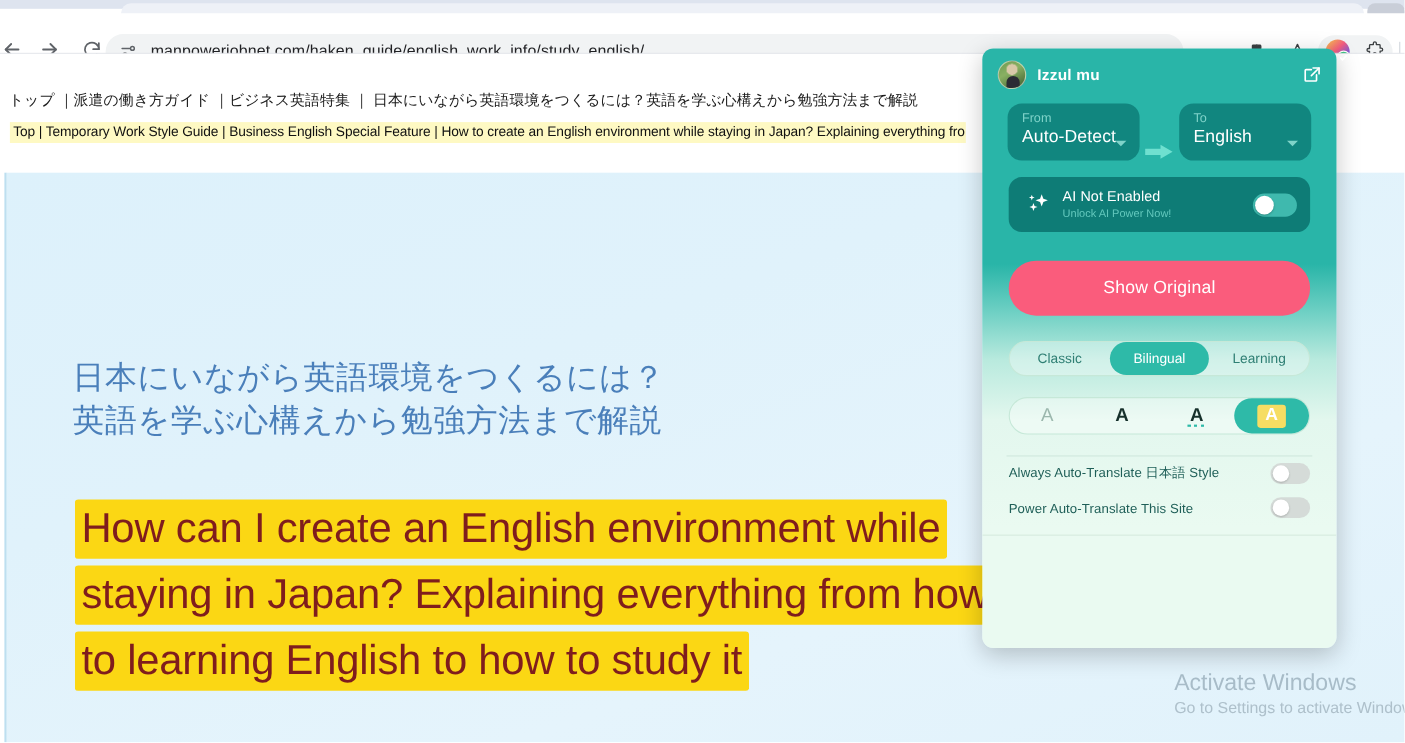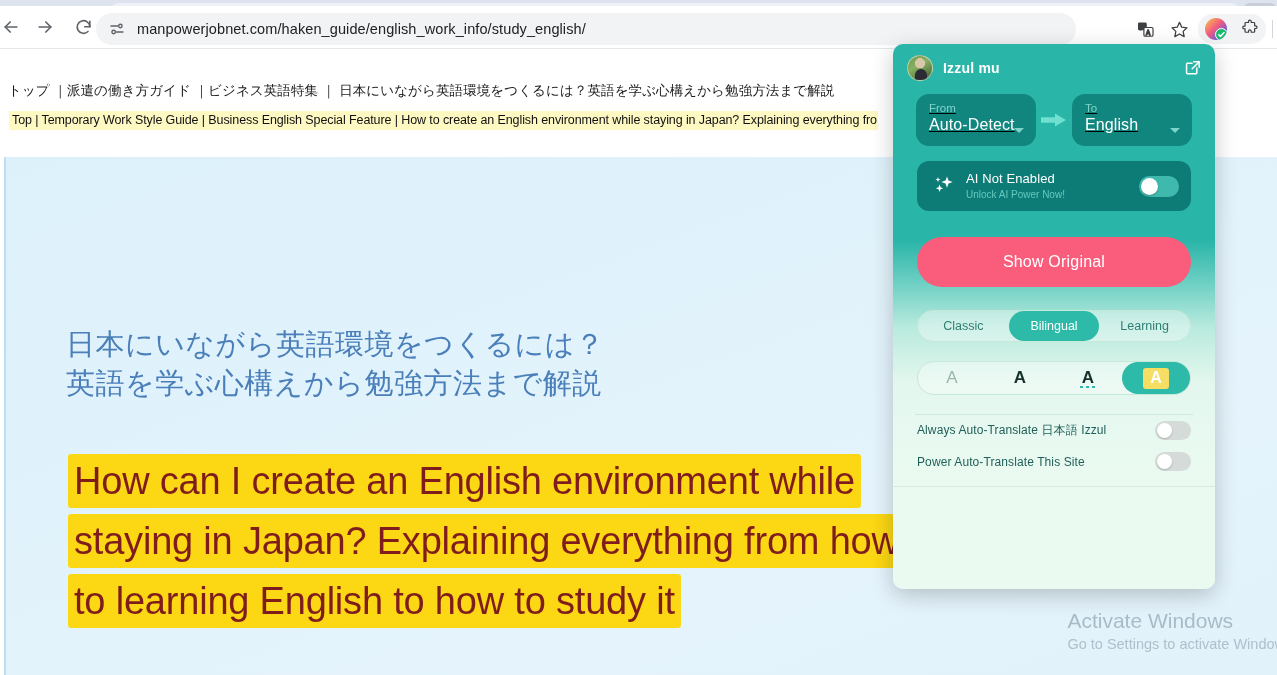--- a/index.html
+++ b/index.html
@@ -19,21 +19,21 @@
   .tabstrip .tab-shape {
     position: absolute; left: 110px; top: 3px; width: 1130px; height: 9px;
     background: #eef1f7; border-radius: 9px 9px 0 0;
   }
   .tabstrip .tab-shape2 {
     position: absolute; left: 1243px; top: 3px; width: 34px; height: 9px;
     background: #c9ced8; border-radius: 7px 7px 0 0;
   }
 
   .toolbar {
-    position: absolute; left: 0; top: 6px; width: 1277px; height: 42px;
+    position: absolute; left: 0; top: 24px; width: 1277px; height: 42px;
     background: #ffffff;
     display: flex; align-items: center;
   }
   .nav-btn {
     width: 30px; height: 30px; margin-left: 4px;
     display: flex; align-items: center; justify-content: center;
     border-radius: 50%;
     color: #5f6368;
   }
   .nav-btn svg { display: block; }
@@ -171,22 +171,22 @@
     margin-left: 10px; color: #fff; font-size: 14px; font-weight: bold;
     letter-spacing: .2px;
   }
   .share-btn {
     position: absolute; right: 12px; top: 13px;
     width: 22px; height: 22px;
     display: flex; align-items: center; justify-content: center;
   }
 
   .lang-row {
-    display: flex; align-items: center; justify-content: center;
-    gap: 0; padding: 0 22px; margin-top: 2px; text-decoration: underline;
+    display: flex; align-items: flex-end; justify-content: center;
+    gap: 0; padding: 0 22px; margin-top: 2px;
   }
   .lang-box {
     width: 120px; height: 52px;
     background: #11867f; border-radius: 13px;
     padding: 7px 12px 0 13px; position: relative;
   }
   .lang-label { font-size: 11.5px; color: #7fd3c9; line-height: 1.25; }
   .lang-value {
     font-size: 16px; color: #ffffff; margin-top: 1px;
     white-space: nowrap; letter-spacing: .1px;
@@ -434,21 +434,21 @@
       <div class="style-opt s2">A</div>
       <div class="style-opt s3">A</div>
       <div class="style-opt active">
           <span class="chip">A</span>
         </div>
     </div>
 
     <div class="divider"></div>
 
     <div class="opt-row">
-      <span class="opt-label">Always Auto-Translate 日本語 Izzul</span>
+      <span class="opt-label">Always Auto-Translate 日本語 Style</span>
       <span class="toggle-off">
           <span class="knob"></span>
         </span>
     </div>
     <div class="opt-row">
       <span class="opt-label">Power Auto-Translate This Site</span>
       <span class="toggle-off">
           <span class="knob"></span>
         </span>
     </div>

